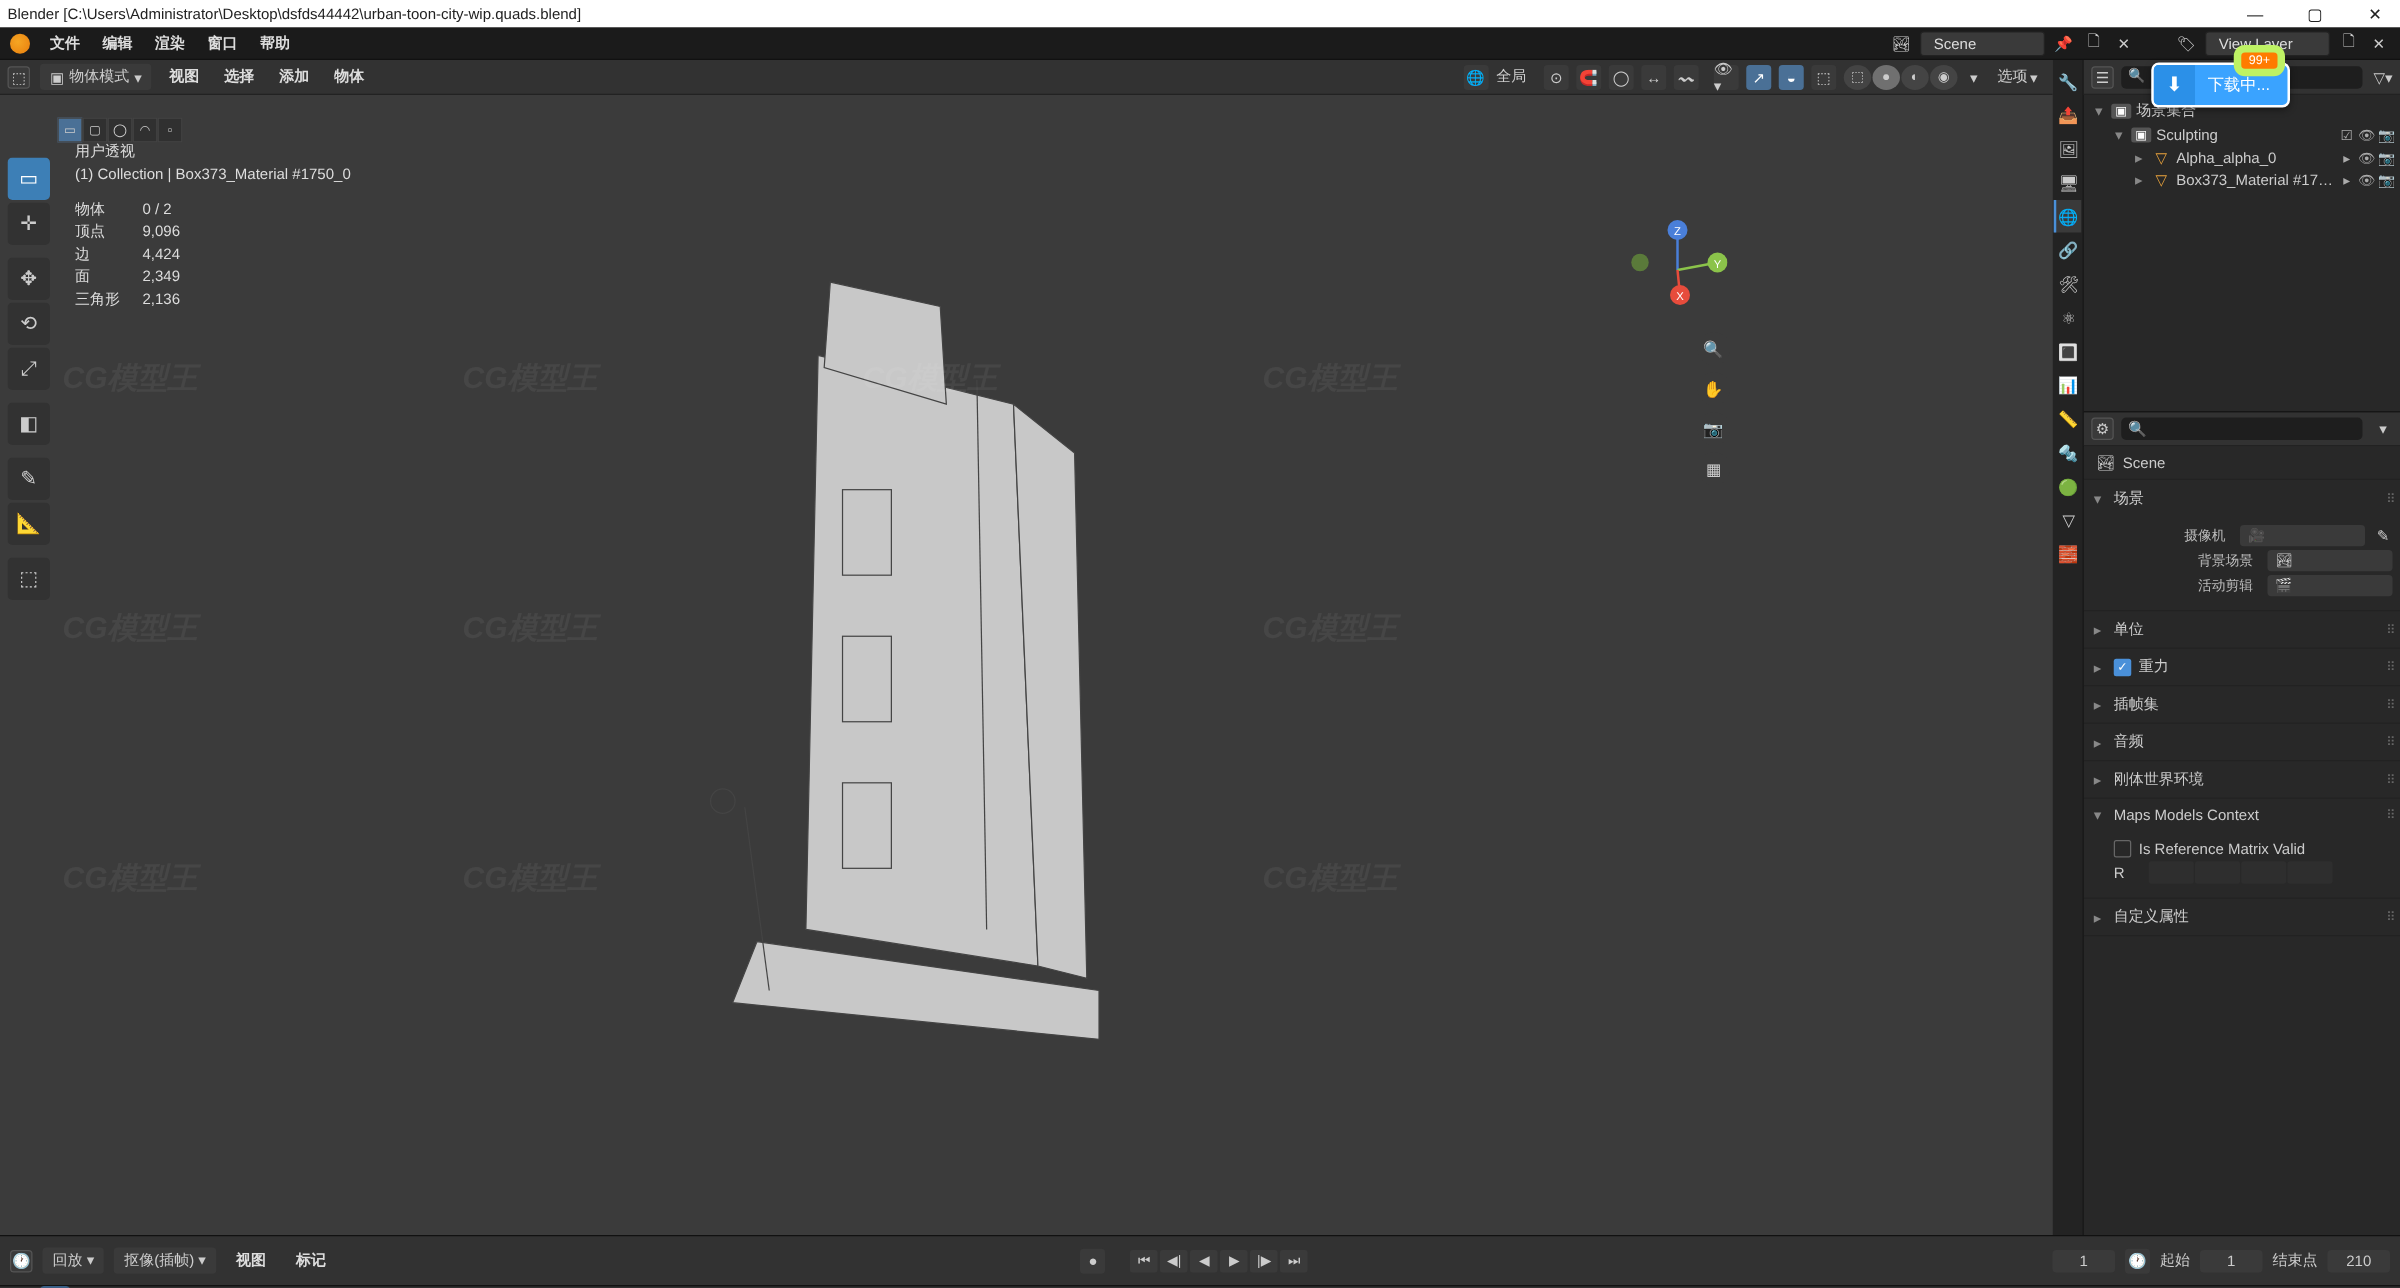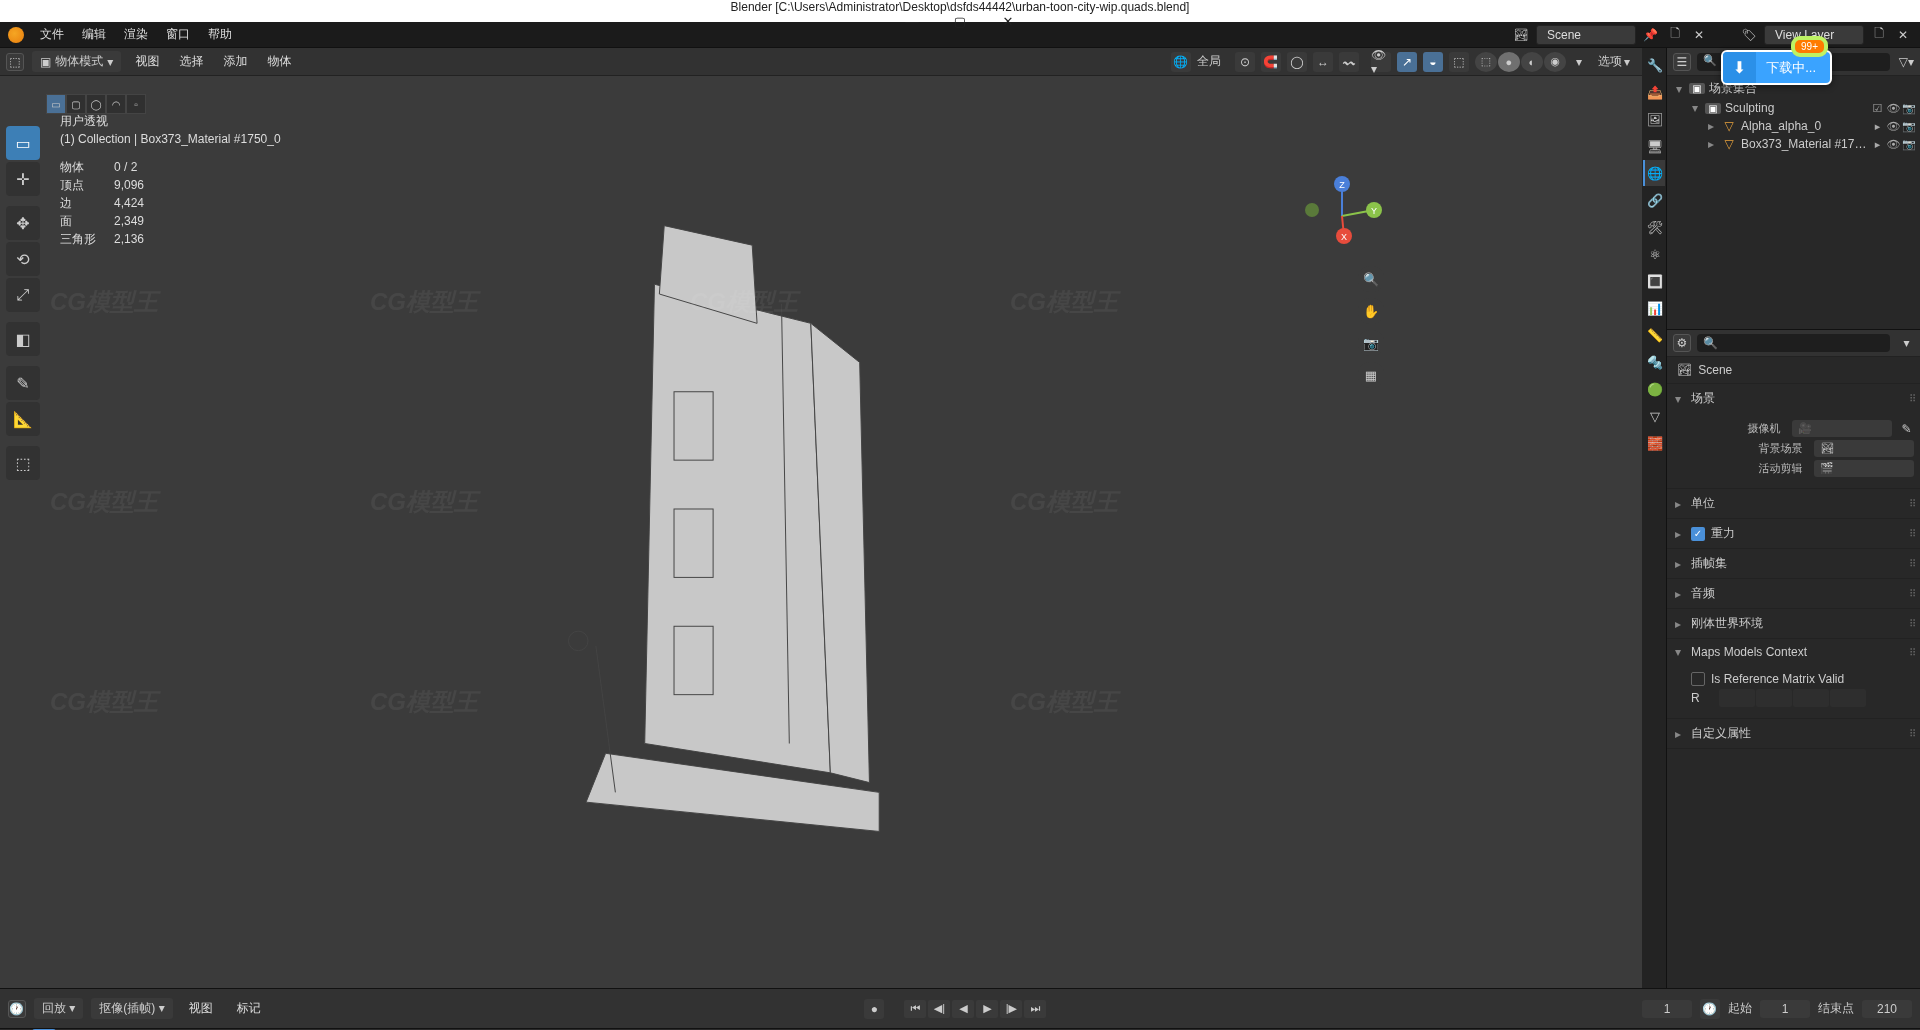--- a/index.html
+++ b/index.html
@@ -1,26 +1,26 @@
 <!DOCTYPE html>
 <html><head>
 <meta charset="utf-8">
 <style>
 * { margin: 0; padding: 0; box-sizing: border-box; font-family: -apple-system, "Segoe UI", sans-serif; user-select: none; }
 body { width: 1920px; height: 1030px; background: #323232; color: #ccc; font-size: 12px; overflow: hidden; position: relative; }
 
 
-.titlebar { height: 22px; background: #fff; display: flex; align-items: center; padding: 0 6px; color: #222; font-size: 12px; justify-content: space-between; flex-direction: column; }
+.titlebar { height: 22px; background: #fff; display: flex; align-items: center; padding: 0 6px; color: #222; font-size: 12px; justify-content: space-between; }
 .titlebar .wincontrols { display: flex; gap: 20px; }
 .titlebar .wc { width: 28px; text-align: center; cursor: pointer; font-size: 13px; }
 
 
 .menubar { height: 26px; background: #1b1b1b; display: flex; align-items: center; padding: 0 8px; gap: 2px; border-bottom: 1px solid #111; }
 .blender-logo { width: 16px; height: 16px; border-radius: 50%; background: radial-gradient(circle at 40% 40%, #f5a623, #e87d0d); margin-right: 6px; }
-.menu-item { padding: 2px 8px; cursor: pointer; color: #ddd; font-size: 12px; }
+.menu-item { padding: 2px 8px; cursor: pointer; color: #ddd; font-size: 12px; font-weight: bold; }
 .workspace-tabs { display: flex; gap: 0; margin-left: 30px; }
 .ws-tab { padding: 5px 10px; cursor: pointer; color: #aaa; font-size: 12px; border-bottom: 2px solid transparent; }
 .ws-tab.active { color: #fff; border-bottom-color: #4a90d9; background: #2a2a2a; }
 .ws-add { padding: 4px 10px; cursor: pointer; font-size: 14px; color: #aaa; }
 .scene-sel { margin-left: auto; display: flex; align-items: center; gap: 6px; }
 .scene-field { background: #3a3a3a; border: 1px solid #222; padding: 2px 10px; border-radius: 3px; color: #ddd; font-size: 12px; min-width: 100px; }
 .pin-icon, .new-icon, .del-icon { width: 18px; height: 18px; display: flex; align-items: center; justify-content: center; cursor: pointer; color: #ccc; }
 
 
 .main { display: flex; height: calc(100% - 22px - 26px - 22px - 20px); }
@@ -76,21 +76,21 @@
 .ol-name { flex: 1; overflow: hidden; text-overflow: ellipsis; white-space: nowrap; }
 .ol-flags { display: flex; gap: 2px; }
 .ol-flag { width: 14px; text-align: center; color: #aaa; font-size: 11px; }
 .coll-icon { color: #fff; background: #555; border-radius: 2px; padding: 0 1px; font-size: 10px; }
 .mesh-icon { color: #e8a23c; }
 
 
 .download-overlay { position: absolute; top: 50px; right: 88px; z-index: 100; background: #3aa3ff; color: #fff; display: flex; align-items: center; border-radius: 6px; overflow: hidden; border: 2px solid #fff; box-shadow: 0 2px 6px rgba(0,0,0,0.4); }
 .dl-icon { background: #2b90e8; padding: 6px 10px; font-size: 16px; }
 .dl-txt { padding: 6px 14px 6px 10px; font-size: 13px; }
-.badge99 { position: absolute; top: 36px; right: 92px; background: #ff7b00; color: #fff; border-radius: 9px; padding: 1px 6px; font-size: 10px; z-index: 101; border: 4px solid #bef264; }
+.badge99 { position: absolute; top: 36px; right: 92px; background: #ff7b00; color: #fff; border-radius: 9px; padding: 1px 6px; font-size: 10px; z-index: 101; border: 6px solid #bef264; }
 
 
 .properties { flex: 1; display: flex; background: #282828; }
 .prop-body { flex: 1; display: flex; flex-direction: column; overflow: auto; }
 .prop-tabs { width: 24px; background: #232323; display: flex; flex-direction: column; padding-top: 4px; gap: 1px; align-items: center; }
 .pt { width: 22px; height: 26px; display: flex; align-items: center; justify-content: center; cursor: pointer; border-left: 2px solid transparent; font-size: 13px; }
 .pt.active { background: #3a3a3a; border-left-color: #4a90d9; }
 .prop-search-row { display: flex; align-items: center; gap: 6px; padding: 4px 6px; background: #323232; border-bottom: 1px solid #222; }
 .prop-search { flex: 1; background: #1e1e1e; border: none; border-radius: 4px; padding: 2px 6px 2px 24px; color: #aaa; height: 18px; }
 .crumb { display: flex; align-items: center; gap: 6px; padding: 6px 10px; border-bottom: 1px solid #222; }

